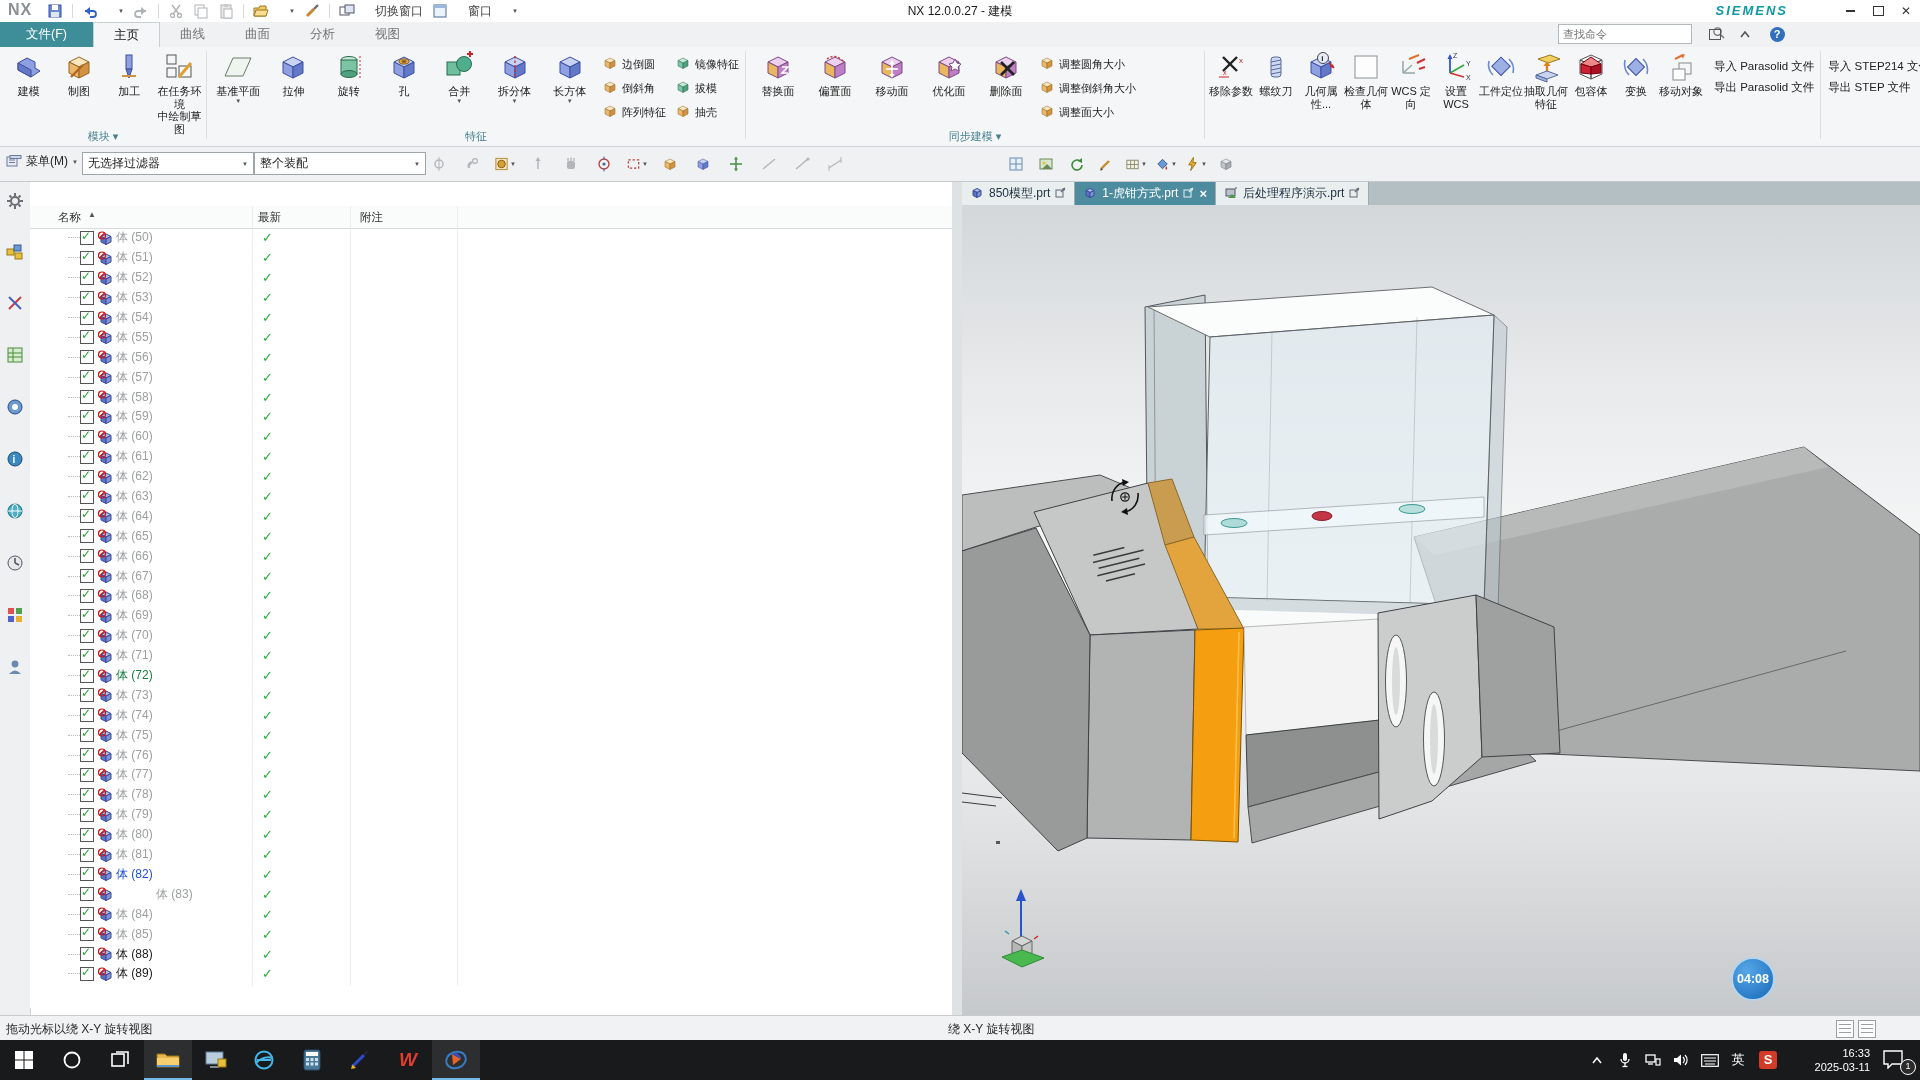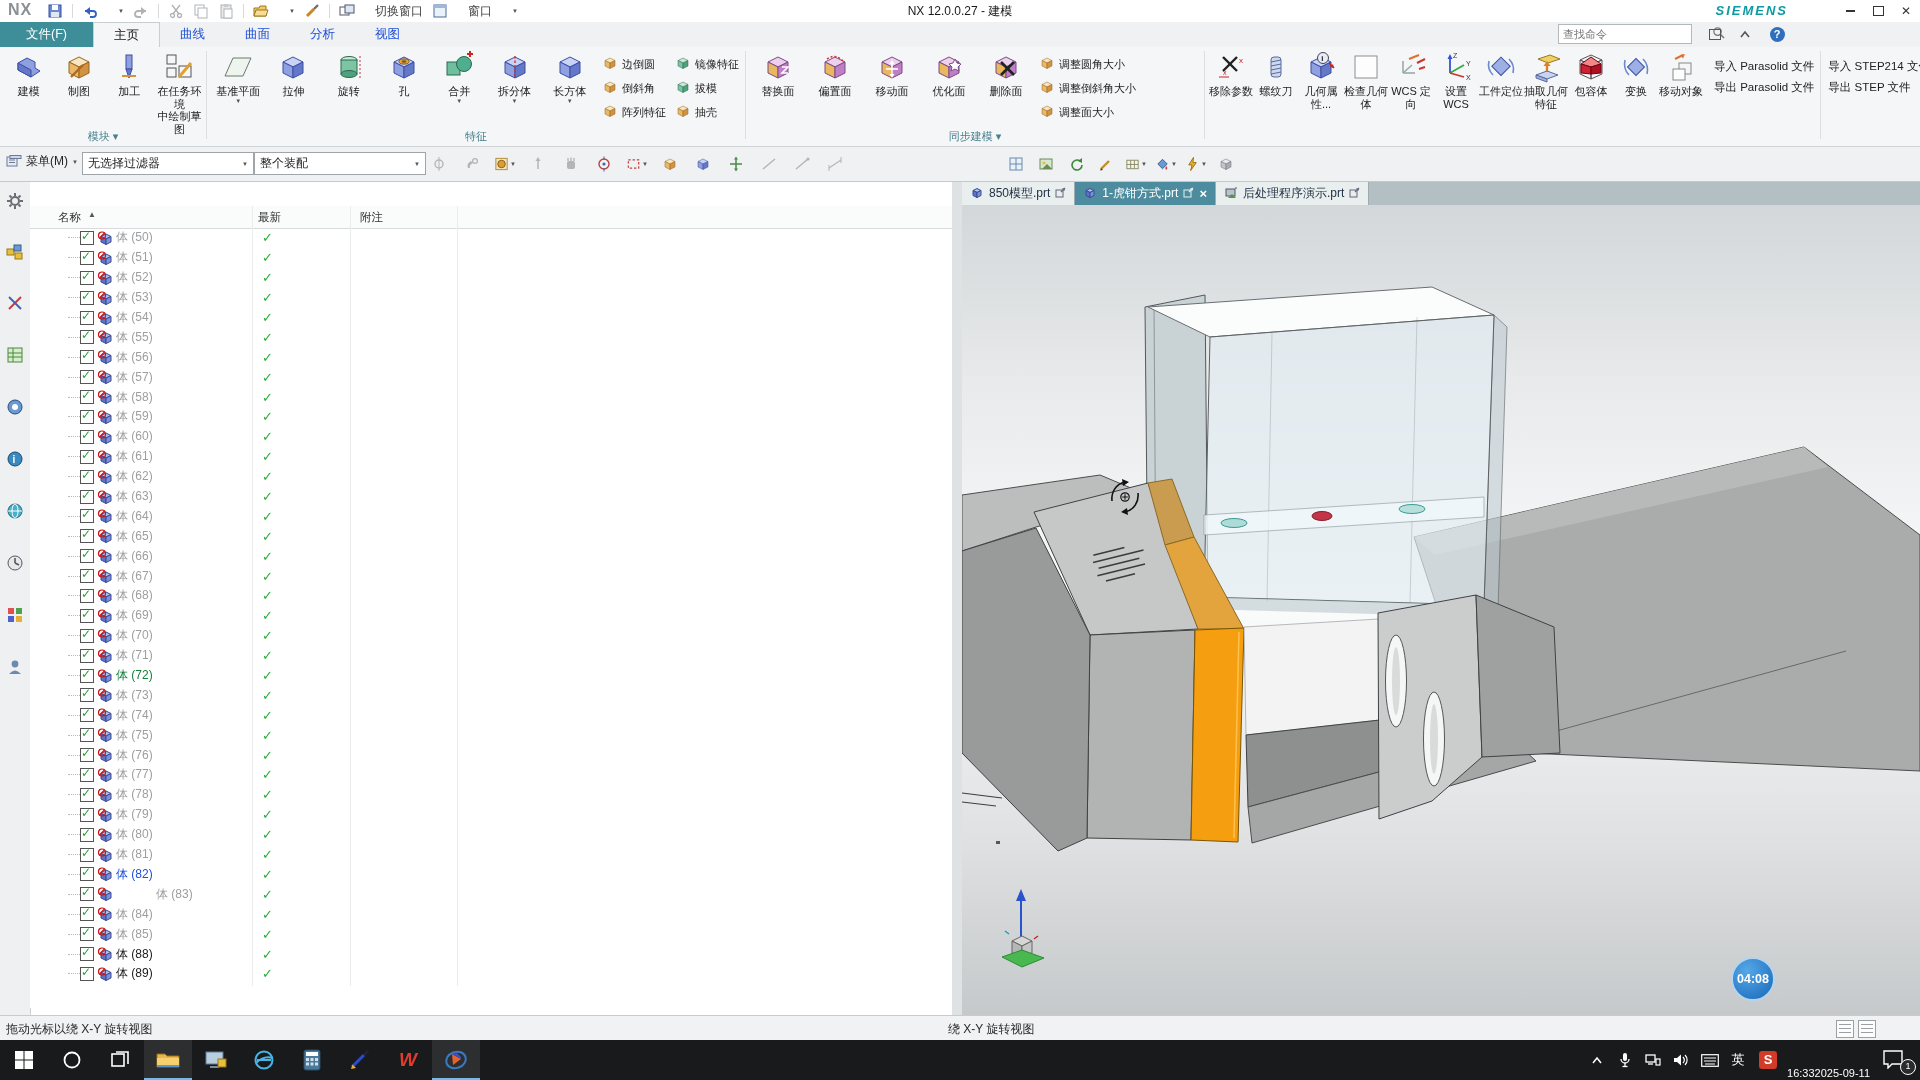--- a/index.html
+++ b/index.html
@@ -12,21 +12,21 @@
   #qat{left:44px;top:0;height:22px;display:flex;align-items:center;gap:3px;}
   .qbtn{display:flex;align-items:center;gap:20px;padding:1px 3px;border-radius:2px;color:#444;}
   .qbtn svg{display:block;}
   .qsep{width:1px;height:14px;background:#d8d9da;margin:0 3px;}
   .caret{font-size:6px;color:#555;line-height:1;}
   #win-title{left:0;top:3px;width:1920px;text-align:center;font-size:12px;color:#1a1a1a;pointer-events:none;}
   #brand{right:132px;top:3px;color:#0f9aa2;font-weight:bold;font-style:italic;font-size:13px;letter-spacing:2px;}
   .wbtn{top:0;width:28px;height:22px;display:flex;align-items:center;justify-content:center;color:#333;}
   
   #tabrow{left:0;top:22px;width:1920px;height:25px;background:#eff1f2;border-bottom:5px solid #c2410c;display:flex;}
-  .rtab{padding:4px 20px 0 20px;height:21px;font-size:12.5px;color:#1d4ed8;}
+  .rtab{padding:4px 20px 0 20px;height:21px;font-size:12.5px;color:#737373;}
   .rtab.file{background:#3e8e9a;color:#fff;padding:4px 26px 0 26px;}
   .rtab.active{background:#f5f6f7;border:1px solid #c9ced1;border-bottom:none;color:#111;}
   #searchwrap{position:absolute;right:228px;top:2px;width:132px;height:18px;background:#fff;border:1px solid #b3b8bb;display:flex;align-items:center;}
   #searchwrap input{border:none;outline:none;flex:1;font-size:11px;padding:0 4px;background:transparent;color:#333;font-family:inherit;}
   .tabtool{top:3px;width:22px;height:18px;display:flex;align-items:center;justify-content:center;}
   
   #ribbon{left:0;top:47px;width:1920px;height:99px;background:#f5f6f7;border-bottom:1px solid #d0d3d5;}
   .rib-group{position:absolute;top:0;height:98px;}
   .rib-sep{position:absolute;top:4px;width:1px;height:88px;background:#dcdedf;}
   .rib-glabel{position:absolute;bottom:1px;left:0;right:0;text-align:center;font-size:11px;color:#47808f;}
@@ -80,21 +80,21 @@
   #statusbar{left:0;top:1015px;width:1920px;height:25px;background:#f1f2f3;border-top:1px solid #c9cacb;font-size:12px;color:#2a2a2a;}
   #status-left{left:6px;top:5px;}
   #status-center{left:948px;top:5px;}
   .stico{position:absolute;top:4px;width:16px;height:16px;border:1px solid #9aa0a3;background:#fdfdfd;}
   .stico i{display:block;margin:3px 2px;height:1px;background:#9aa0a3;}
   
   #taskbar{left:0;top:1040px;width:1920px;height:40px;background:#191a1b;}
   .tbbtn{position:absolute;top:0;width:48px;height:40px;display:flex;align-items:center;justify-content:center;}
   .tbbtn.active{background:#2d2e30;box-shadow:inset 0 -2px 0 #76b9ed;}
   .trayitem{position:absolute;top:0;height:40px;display:flex;align-items:center;justify-content:center;color:#fff;}
-  #clockblock{right:50px;top:0;height:40px;display:flex;flex-direction:row;justify-content:center;align-items:flex-end;color:#fff;font-size:11px;line-height:1.3;}
+  #clockblock{right:50px;top:0;height:40px;display:flex;flex-direction:column;justify-content:center;align-items:flex-end;color:#fff;font-size:11px;line-height:1.3;}
   #notif{right:8px;top:9px;width:30px;height:22px;}
   #notifbadge{position:absolute;right:-4px;bottom:-4px;width:14px;height:14px;border-radius:50%;background:#2b2b2b;border:1px solid #fff;color:#fff;font-size:9px;text-align:center;line-height:13px;}
 </style>
 </head>
 <body>
 
 <div id="root">
 
   <div class="abs" id="titlebar">
     <div class="abs" id="nx-logo">NX</div>
@@ -1703,21 +1703,21 @@
           <line x1="3" y1="7" x2="15" y2="7" stroke="#fff"></line>
           <line x1="4" y1="10" x2="14" y2="10" stroke="#fff"></line>
         </svg>
     </div>
     <div class="trayitem" style="right:170px;width:24px;font-size:13px;">英</div>
     <div class="trayitem" style="right:138px;width:28px;">
       <span style="width:18px;height:18px;background:#d23b28;border-radius:3px;color:#fff;font-weight:bold;font-size:13px;text-align:center;line-height:18px;display:block;">S</span>
     </div>
     <div class="abs" id="clockblock">
       <span>16:33</span>
-      <span>2025-09-11</span>
+      <span>2025-03-11</span>
     </div>
     <div class="abs" id="notif">
       <svg width="22" height="20" viewBox="0 0 22 20">
           <path d="M2,2 h18 v13 h-10 l-4,4 v-4 h-4 z" fill="none" stroke="#fff" stroke-width="1.4"></path>
         </svg>
       <span id="notifbadge">1</span>
     </div>
   </div>
 </div>
 

